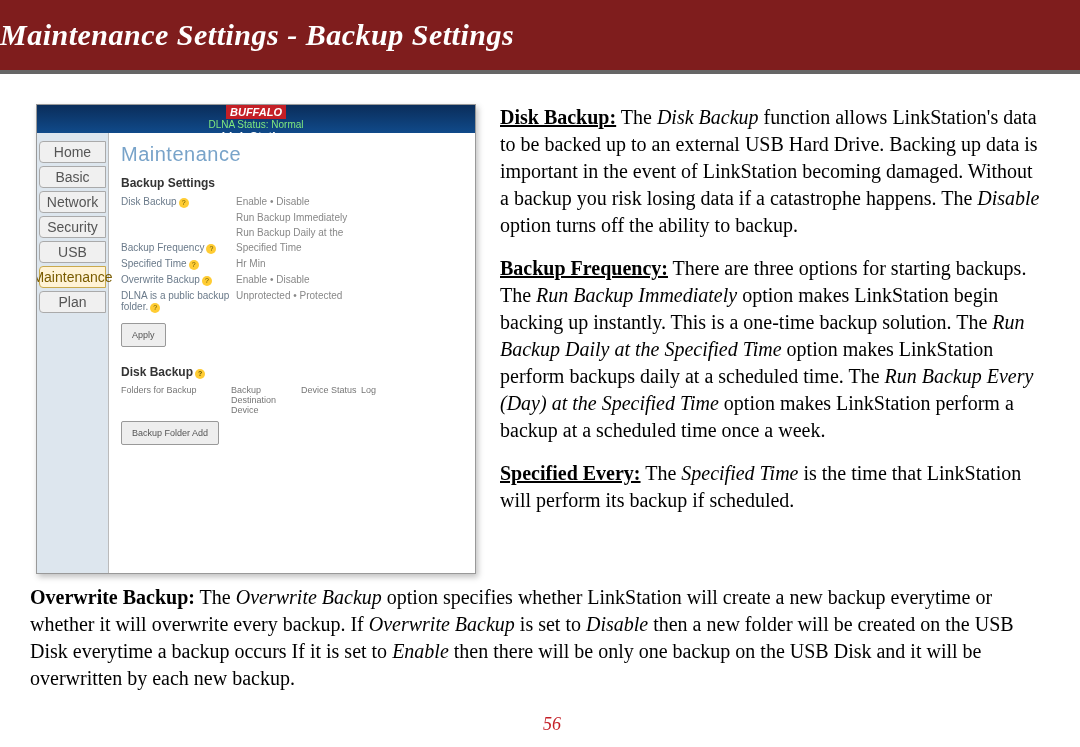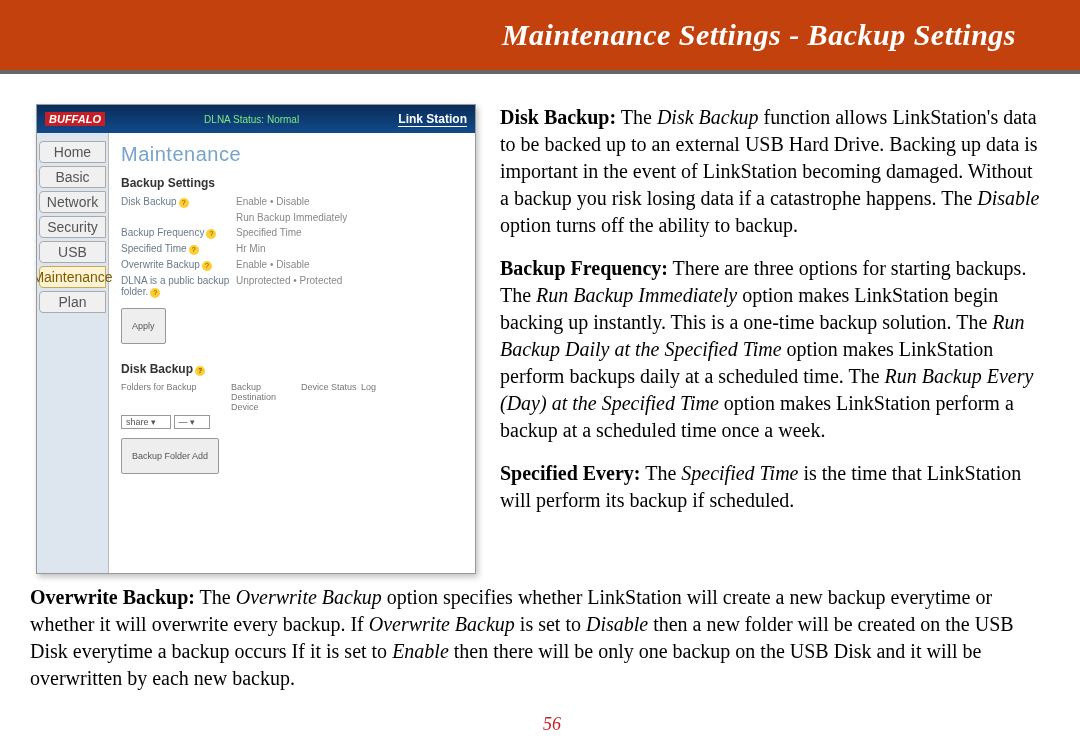--- a/index.html
+++ b/index.html
@@ -8,24 +8,23 @@
     height: 747px;
     background: #ffffff;
     font-family: Georgia, 'Times New Roman', serif;
     color: #000;
     position: relative;
     overflow: hidden;
   }
   .header-bar {
     width: 100%;
     height: 70px;
-    background: #c2410c;
+    background: #7f1d1d;
     display: flex;
     align-items: center;
-    justify-content: flex-end;
     padding-right: 64px;
   }
   .header-title {
     color: #fff;
     font-style: italic;
     font-weight: bold;
     font-size: 30px;
     letter-spacing: 0.5px;
   }
   .header-accent {
@@ -51,20 +50,21 @@
   }
   .ss-topbar {
     height: 28px;
     background: linear-gradient(#0a2d5a, #104a8a);
     color: #fff;
     display: flex;
     align-items: center;
     justify-content: space-between;
     padding: 0 8px;
     font-size: 10px;
+    flex-direction: column;
   }
   .ss-brand {
     font-weight: bold;
     font-style: italic;
     color: #fff;
     background: #c41f26;
     padding: 1px 4px;
     font-size: 11px;
   }
   .ss-status { color: #7fe87f; font-size: 10px; }
@@ -137,21 +137,21 @@
     background: #ffcc33;
     border-radius: 50%;
     margin-left: 2px;
     font-size: 7px;
     text-align: center;
     line-height: 10px;
     color: #665500;
   }
   .ss-apply {
     display: inline-block;
-    padding: 12px 10px;
+    padding: 6px 10px;
     border: 1px solid #999;
     background: #eee;
     font-size: 9px;
     border-radius: 2px;
     margin-top: 6px;
     filter: blur(0.4px);
   }
   .ss-table-head {
     display: flex;
     font-size: 9px;
@@ -171,21 +171,21 @@
     filter: blur(0.5px);
     display: inline-block;
     margin: 3px 0;
   }
   .right-col {
     flex: 1;
     font-size: 20px;
     line-height: 1.35;
   }
   .right-col p { margin-bottom: 16px; }
-  .right-col b { font-weight: bold; }
+  .right-col b { font-weight: bold; text-decoration: underline; }
   .right-col i { font-style: italic; }
   .bottom-para {
     padding: 0 30px;
     font-size: 20px;
     line-height: 1.35;
   }
   .page-num {
     position: absolute;
     bottom: 12px;
     left: 12px;
@@ -227,20 +227,24 @@
         <div class="ss-h2">Backup Settings</div>
 
         <div class="ss-row">
           <span class="ss-label"><span>Disk Backup</span><span class="ss-help">?</span></span>
           <span>Enable • Disable</span>
         </div>
         <div class="ss-row">
             <span class="ss-label"></span>
             <span>Run Backup Immediately</span>
           </div>
+        <div class="ss-row">
+            <span class="ss-label"></span>
+            <span>Run Backup Daily at the</span>
+          </div>
 
         <div class="ss-row">
           <span class="ss-label"><span>Backup Frequency</span><span class="ss-help">?</span></span>
           <span>Specified Time</span>
         </div>
 
         <div class="ss-row">
           <span class="ss-label"><span>Specified Time</span><span class="ss-help">?</span></span>
           <span>  Hr   Min</span>
         </div>
@@ -253,24 +257,20 @@
           <span>Unprotected • Protected</span>
         </div>
         <span class="ss-apply">Apply</span>
 
         <div class="ss-h2" style="margin-top:18px"><span>Disk Backup</span><span class="ss-help">?</span></div>
         <div class="ss-table-head">
           <span class="ss-th1">Folders for Backup</span>
           <span class="ss-th2">Backup Destination Device</span>
           <span class="ss-th3">Device Status</span>
           <span class="ss-th4">Log</span>
-        </div>
-        <div>
-          <span class="ss-dropdown">share ▾</span>
-          <span class="ss-dropdown">— ▾</span>
         </div>
         <span class="ss-apply">Backup Folder Add</span>
       </div>
     </div>
   </div>
 
   <div class="right-col">
     <p>
       <b>Disk Backup:</b><span>  The </span><i>Disk Backup</i><span> function allows LinkStation's data to be backed up to an external USB Hard Drive.  Backing up data is important in the event of LinkStation becoming damaged.  Without a backup you risk losing data if a catastrophe happens.  The </span><i>Disable</i><span> option turns off the ability to backup.</span>
     </p>

